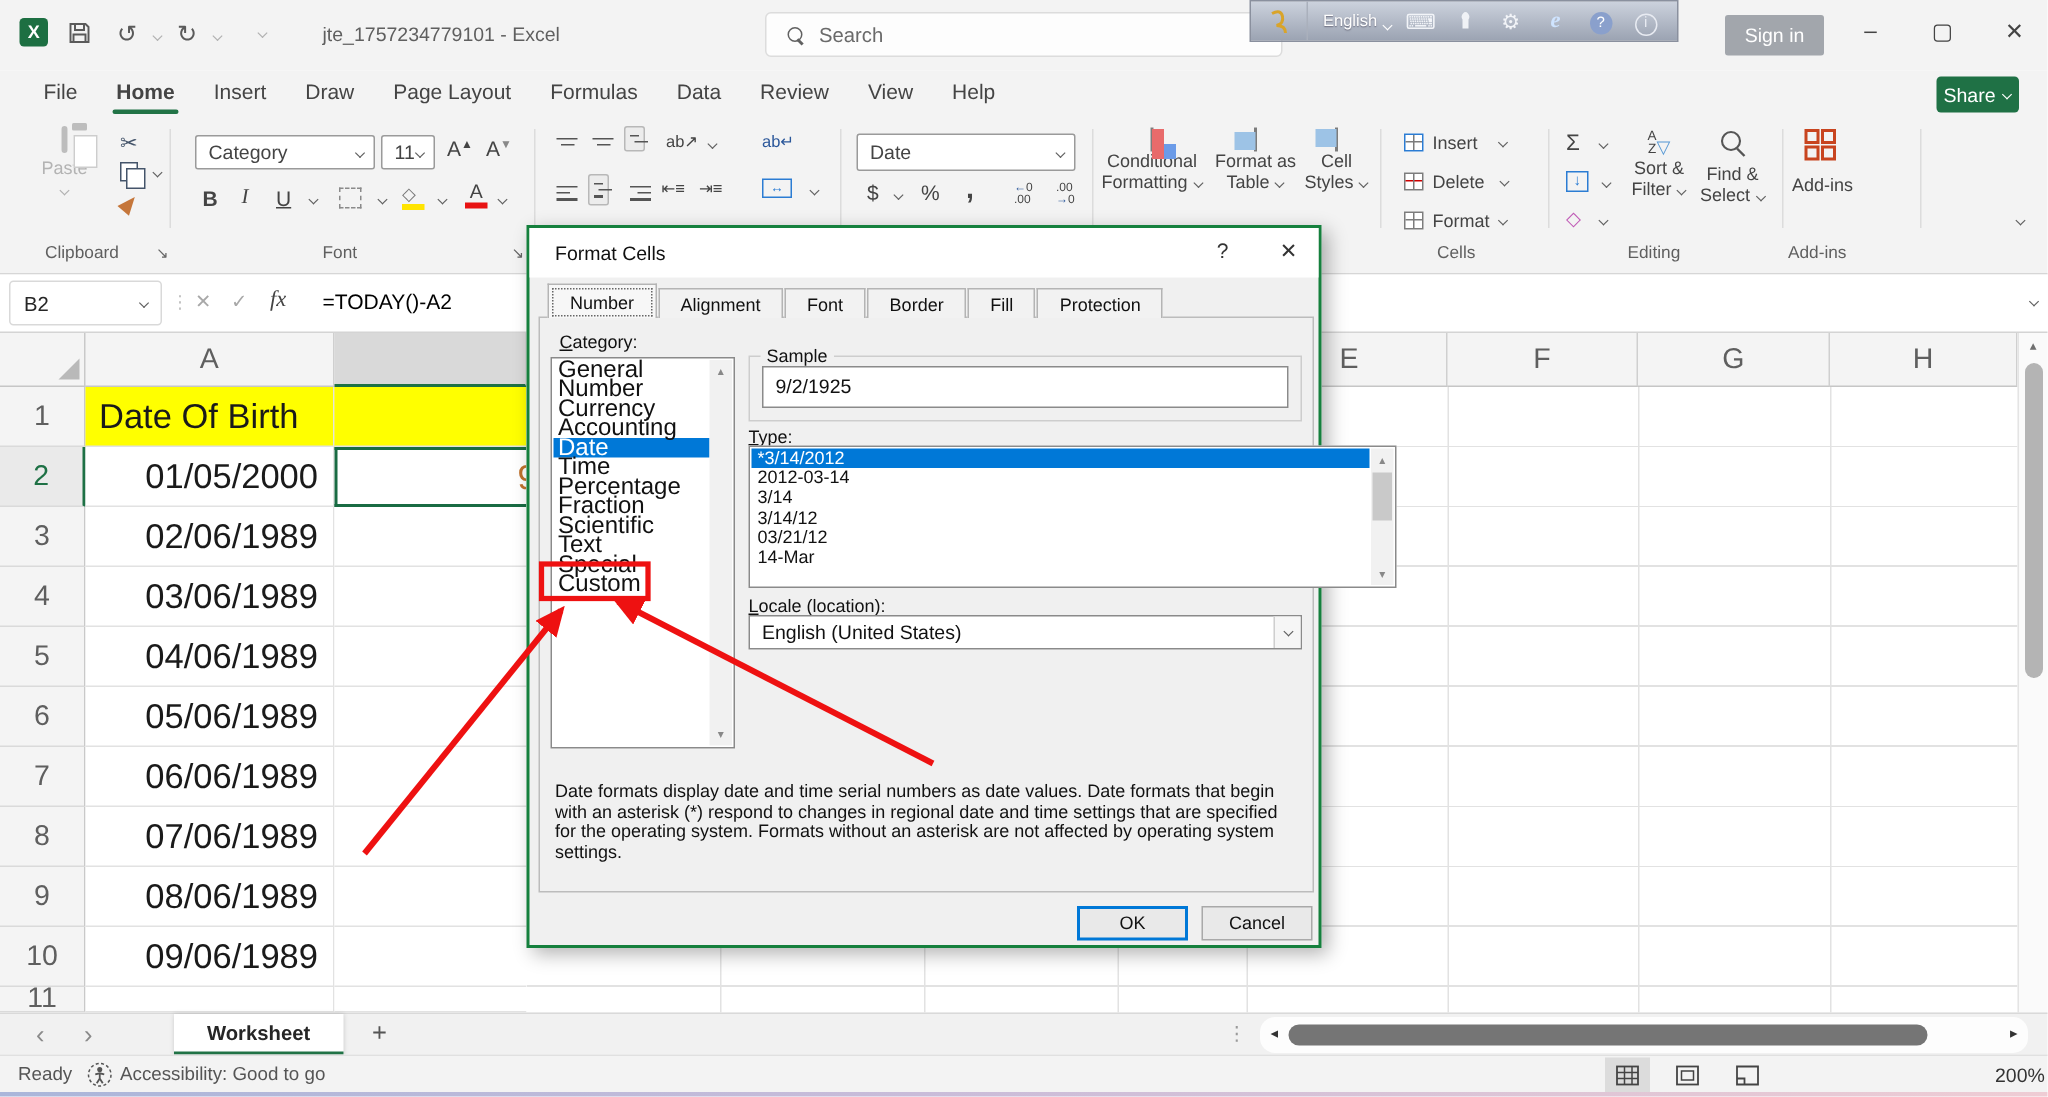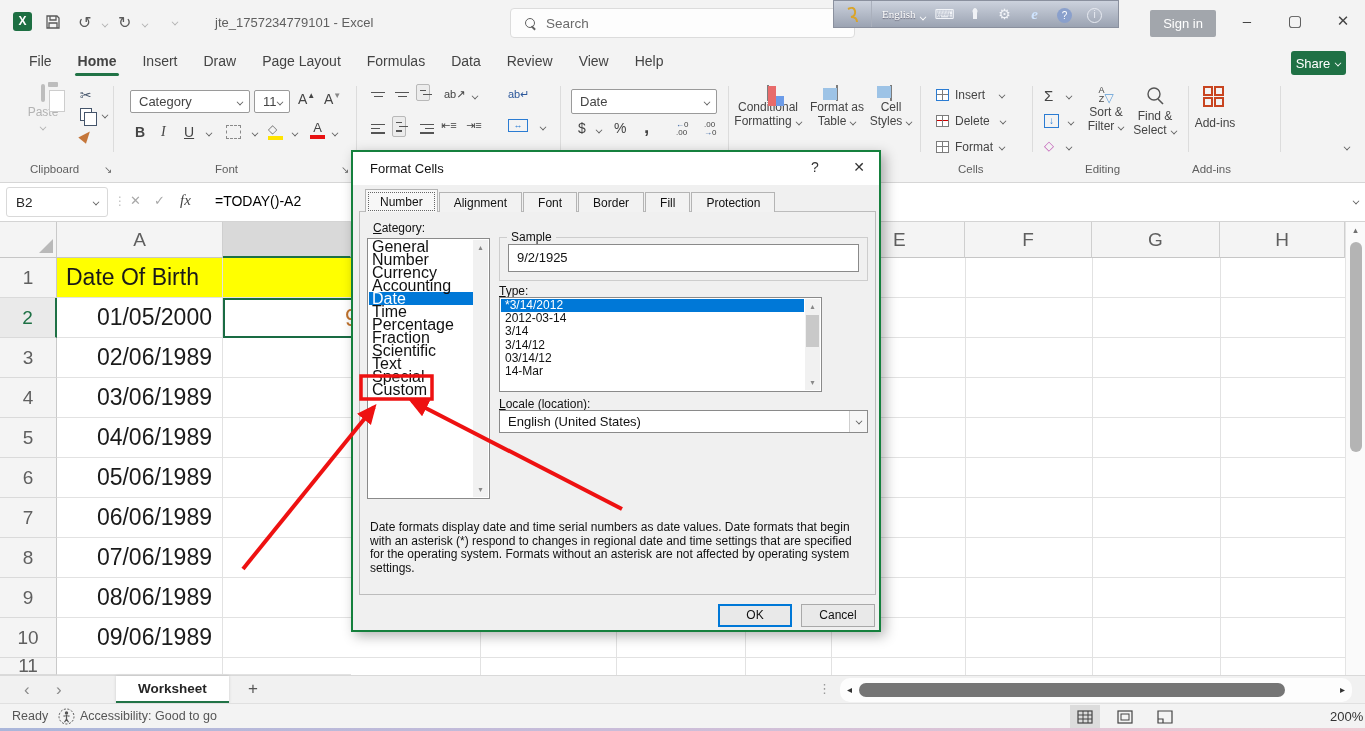--- a/index.html
+++ b/index.html
@@ -23,21 +23,21 @@
   .mag { position:relative; width:11px; height:11px; margin:0 10px 0 14px; }
   .mag::before { content:""; position:absolute; width:8px; height:8px; border:1.5px solid #616161; border-radius:50%; }
   .mag::after  { content:""; position:absolute; width:5px; height:1.5px; background:#616161;
                  transform:rotate(45deg); left:6px; top:9px; }
   #search-text { font-size:13.5px; color:#6a6a6a; }
   #langbar { left:833px; top:0; width:286px; height:28px;
              background:linear-gradient(#ccd2dd,#9ba3b2); border:1px solid #8a909e;
              display:flex; align-items:center; color:#fff; }
   .lang-tile { width:38px; height:26px; border-right:1px solid #aab0bc; display:flex;
                align-items:center; justify-content:center; }
-  #lang-label { font-size:11px; color:#fff; text-shadow:0 1px 1px #667; margin:0 8px 0 10px;font-family:Liberation Serif, serif; }
+  #lang-label { font-size:11px; color:#fff; text-shadow:0 1px 1px #667; margin:0 8px 0 10px; }
   .lb-ic { width:30px; text-align:center; font-size:14px; color:#f2f4f8; }
   .ie-e { font-family:"Liberation Serif",serif; font-style:italic; font-weight:bold; color:#cfe4ff; font-size:15px; }
   .circ { display:inline-block; width:15px; height:15px; border-radius:50%; background:#8aa0cc;
           color:#fff; font-size:10px; line-height:15px; text-align:center; }
   .circ.o { background:transparent; border:1.4px solid #e8ebf2; color:#e8ebf2; line-height:12px; }
   #signin { left:1150px; top:10px; width:66px; height:27px; background:#a2a6ac; color:#fff;
             font-size:13px; text-align:center; line-height:27px; border-radius:2px; }
   .win-btn { top:12px; font-size:15px; color:#444; width:28px; text-align:center; }
 
   
@@ -181,21 +181,21 @@
   #cat-list { position:absolute; left:14px; top:86px; width:123px; height:261px; background:#fff;
               border:1px solid #8a8a8a; overflow:hidden; padding:1px 16px 1px 1px; }
   .cat-item { height:13px; line-height:13px; padding-left:3px; font-size:16px; white-space:nowrap; }
   .cat-item.selected { background:#0078d7; color:#fff; }
   .lscroll { position:absolute; right:1px; top:1px; bottom:1px; width:15px; background:#f1f1f1; }
   .lscroll .a { position:absolute; left:0; width:100%; text-align:center; font-size:8px; color:#888; }
   #sample-group { position:absolute; left:146px; top:85px; width:369px; height:44px; border:1px solid #cdcdcd; }
   #sample-legend { position:absolute; top:-8px; left:7px; background:#f0f0f0; padding:0 4px; font-size:12px; }
   #sample-box { position:absolute; left:8px; top:6px; right:8px; height:28px; background:#fff;
                 border:1px solid #8a8a8a; font-size:13px; line-height:26px; padding-left:8px; }
-  #type-list { position:absolute; left:146px; top:145px; width:323px; height:95px; background:#fff;
+  #type-list { position:absolute; left:146px; top:145px; width:432px; height:95px; background:#fff;
                border:1px solid #8a8a8a; overflow:hidden; padding:1px 17px 1px 1px; }
   .type-item { height:13.2px; line-height:13.2px; padding-left:4px; font-size:12px; white-space:nowrap; }
   .type-item.selected { background:#0078d7; color:#fff; }
   #type-scroll .thumb { position:absolute; left:1px; top:16px; width:13px; height:32px; background:#c9c9c9; }
   #locale-combo { position:absolute; left:146px; top:258px; width:369px; height:23px; background:#fff;
                   border:1px solid #8a8a8a; font-size:13px; line-height:21px; padding-left:8px; }
   #locale-btn { position:absolute; right:0; top:0; bottom:0; width:18px; background:#f6f6f6;
                 border-left:1px solid #cfcfcf; display:flex; align-items:center; justify-content:center; }
   #dlg-desc { position:absolute; left:17px; top:369px; width:498px; font-size:12px; line-height:13.5px; color:#111; }
   .dlg-btn { position:absolute; top:452px; width:74px; height:23px; background:#e9e9e9; text-align:center;
@@ -640,21 +640,21 @@
   </div>
 
   <span class="dlab u-first" style="left:146px;top:132px">Type:</span>
   <div id="type-list">
     <div>
 
     <div class="type-item selected">*3/14/2012</div>
         <div class="type-item">2012-03-14</div>
         <div class="type-item">3/14</div>
         <div class="type-item">3/14/12</div>
-        <div class="type-item">03/14/12</div>
+        <div class="type-item">03/21/12</div>
         <div class="type-item">14-Mar</div>
       </div>
     <div class="lscroll" id="type-scroll">
       <span class="a" style="top:3px">▴</span>
       <div class="thumb"></div>
       <span class="a" style="bottom:3px">▾</span>
     </div>
   </div>
 
   <span class="dlab u-first" style="left:146px;top:245px">Locale (location):</span>

